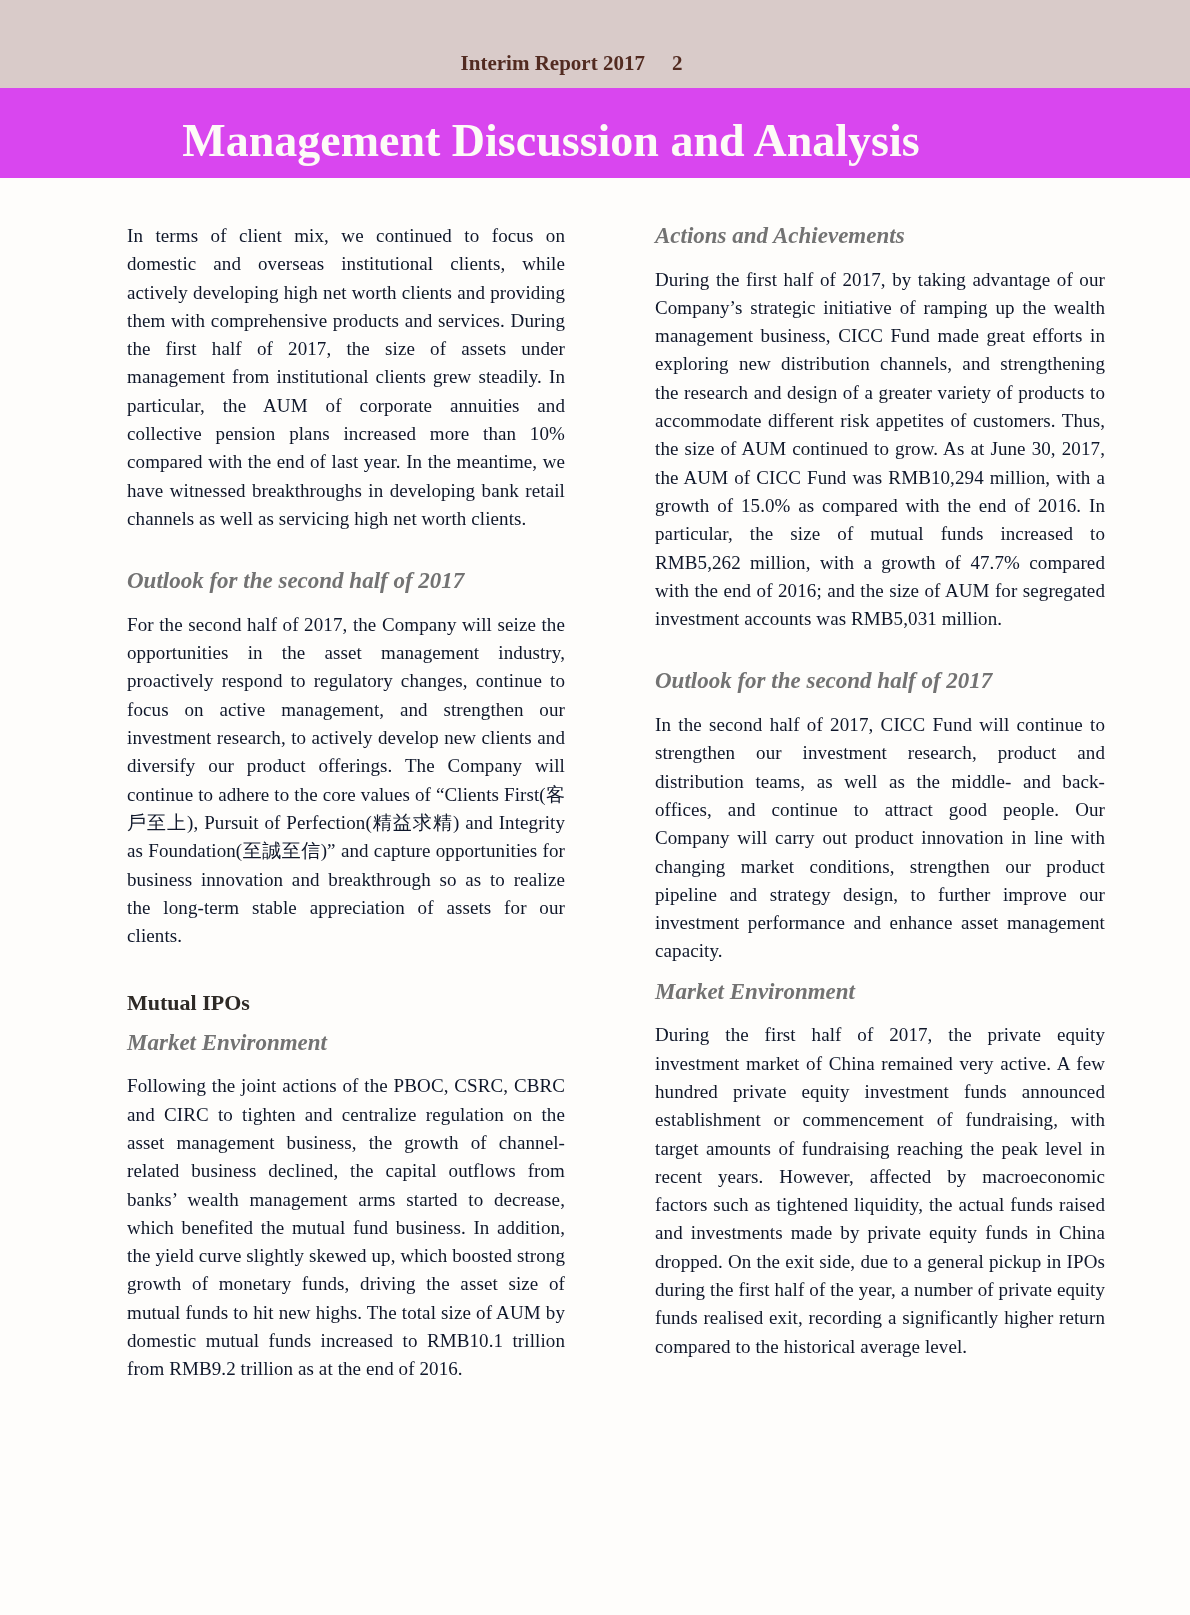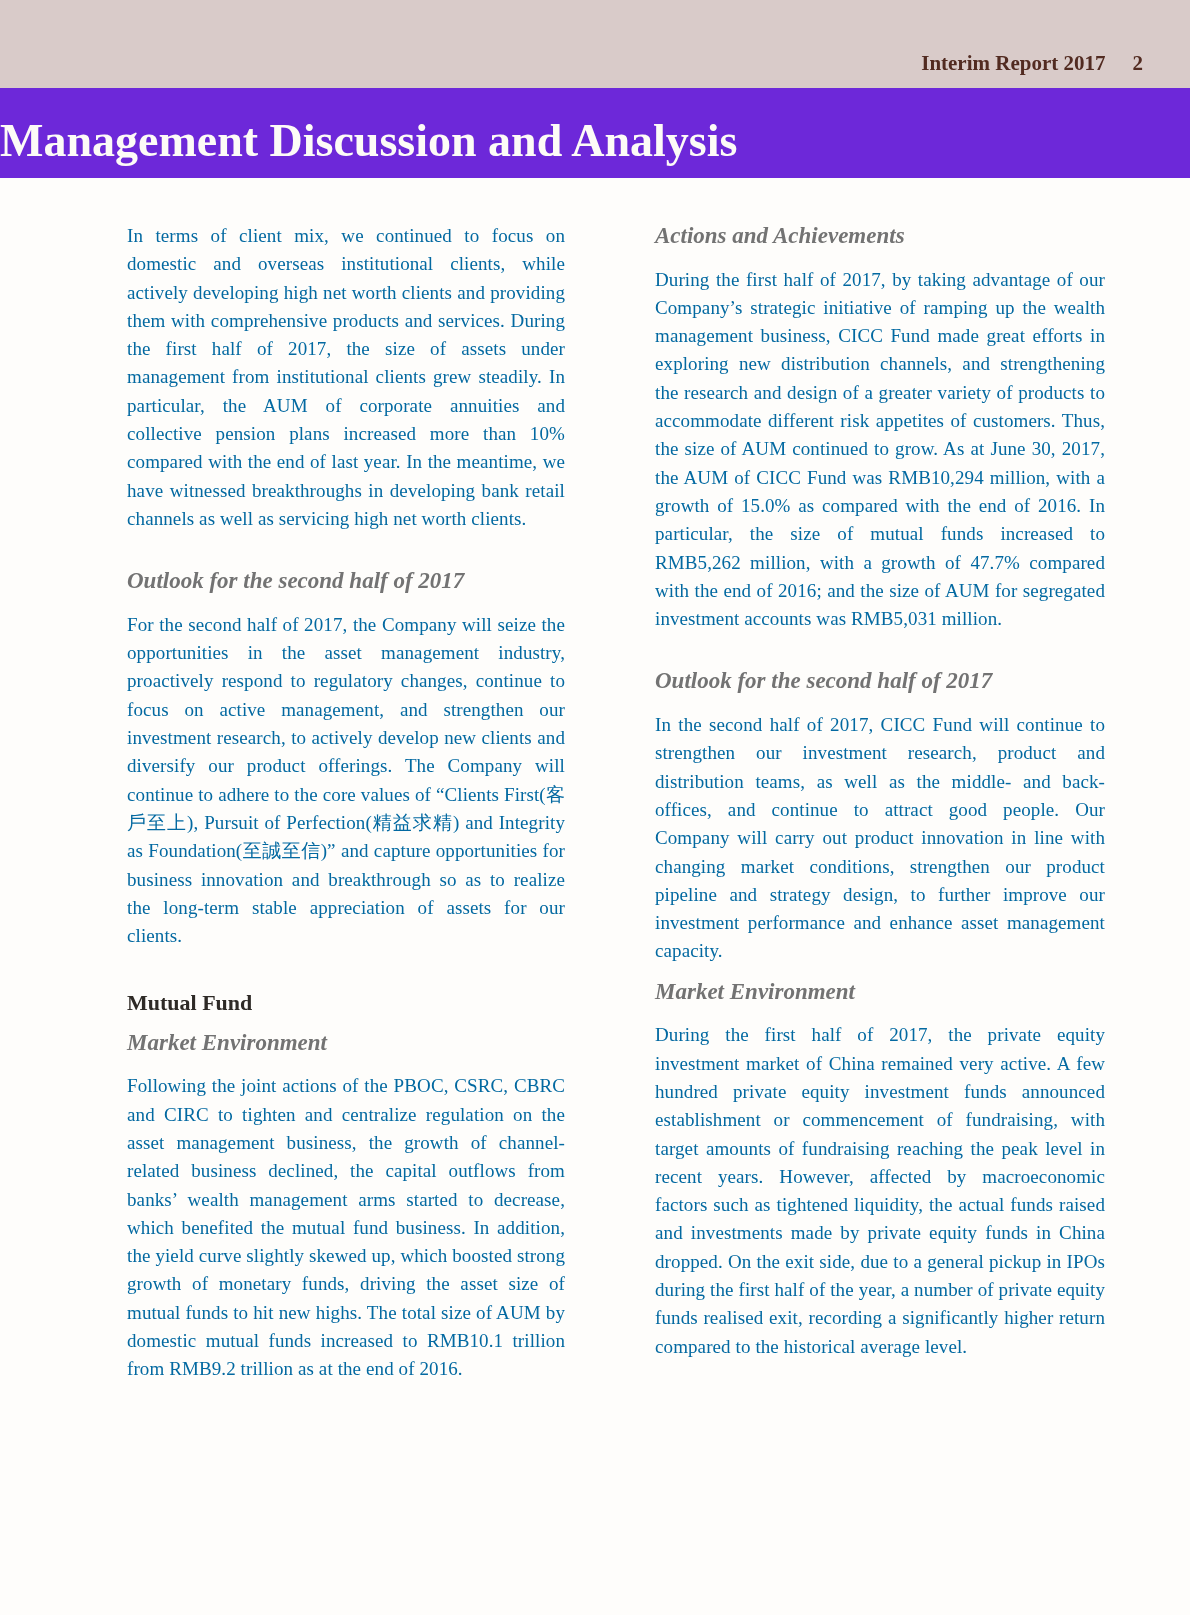--- a/index.html
+++ b/index.html
@@ -10,40 +10,40 @@
     background: #fefdfb;
     font-family: "Liberation Serif", serif;
   }
   .page { width: 1190px; min-height: 1615px; position: relative; }
 
   
   .topband {
     height: 88px;
     background: #d9cbc9;
     display: flex;
-    justify-content: flex-end;
+    justify-content: center;
     align-items: flex-end;
     padding: 0 47px 14px 0;
   }
   .header-right {
     display: flex;
     align-items: baseline;
     gap: 27px;
     color: #522b21;
     font-weight: bold;
     font-size: 21px;
     line-height: 1;
   }
 
   
   .banner {
     height: 90px;
-    background: #6d28d9;
+    background: #d946ef;
     display: flex;
-    justify-content: flex-start;
+    justify-content: center;
     align-items: center;
     padding: 16px 88px 0 0;
   }
   .banner-title {
     margin: 0;
     color: #fdfbf7;
     font-size: 46px;
     font-weight: 600;
     line-height: 1;
     letter-spacing: 0px;
@@ -57,21 +57,21 @@
     gap: 90px;
     align-items: flex-start;
   }
   .col { flex: 0 0 auto; }
   .col-left  { width: 438px; }
   .col-right { width: 450px; }
 
   .para {
     font-size: 19px;
     line-height: 28.3px;
-    color: #0369a1;
+    color: #0f172a;
     text-align: justify;
     margin: 0;
     letter-spacing: 0.1px;
   }
   .sub {
     font-size: 23px;
     font-weight: bold;
     font-style: italic;
     color: #737373;
     margin: 34px 0 16px 0;
@@ -102,21 +102,21 @@
   <div class="banner">
     <h1 class="banner-title">Management Discussion and Analysis</h1>
   </div>
 
   <main class="content">
 
     <section class="col col-left">
       <p class="para first">In terms of client mix, we continued to focus on domestic and overseas institutional clients, while actively developing high net worth clients and providing them with comprehensive products and services. During the first half of 2017, the size of assets under management from institutional clients grew steadily. In particular, the AUM of corporate annuities and collective pension plans increased more than 10% compared with the end of last year. In the meantime, we have witnessed breakthroughs in developing bank retail channels as well as servicing high net worth clients.</p>
       <h3 class="sub">Outlook for the second half of 2017</h3>
       <p class="para">For the second half of 2017, the Company will seize the opportunities in the asset management industry, proactively respond to regulatory changes, continue to focus on active management, and strengthen our investment research, to actively develop new clients and diversify our product offerings. The Company will continue to adhere to the core values of “Clients First(客戶至上), Pursuit of Perfection(精益求精) and Integrity as Foundation(至誠至信)” and capture opportunities for business innovation and breakthrough so as to realize the long-term stable appreciation of assets for our clients.</p>
-      <h2 class="head">Mutual Fund</h2>
+      <h2 class="head">Mutual IPOs</h2>
       <h3 class="sub tight">Market Environment</h3>
       <p class="para">Following the joint actions of the PBOC, CSRC, CBRC and CIRC to tighten and centralize regulation on the asset management business, the growth of channel-related business declined, the capital outflows from banks’ wealth management arms started to decrease, which benefited the mutual fund business. In addition, the yield curve slightly skewed up, which boosted strong growth of monetary funds, driving the asset size of mutual funds to hit new highs. The total size of AUM by domestic mutual funds increased to RMB10.1 trillion from RMB9.2 trillion as at the end of 2016.</p>
     </section>
 
     <section class="col col-right">
       <h3 class="sub first">Actions and Achievements</h3>
       <p class="para">During the first half of 2017, by taking advantage of our Company’s strategic initiative of ramping up the wealth management business, CICC Fund made great efforts in exploring new distribution channels, and strengthening the research and design of a greater variety of products to accommodate different risk appetites of customers. Thus, the size of AUM continued to grow. As at June 30, 2017, the AUM of CICC Fund was RMB10,294 million, with a growth of 15.0% as compared with the end of 2016. In particular, the size of mutual funds increased to RMB5,262 million, with a growth of 47.7% compared with the end of 2016; and the size of AUM for segregated investment accounts was RMB5,031 million.</p>
       <h3 class="sub">Outlook for the second half of 2017</h3>
       <p class="para">In the second half of 2017, CICC Fund will continue to strengthen our investment research, product and distribution teams, as well as the middle- and back-offices, and continue to attract good people. Our Company will carry out product innovation in line with changing market conditions, strengthen our product pipeline and strategy design, to further improve our investment performance and enhance asset management capacity.</p>
       <h3 class="sub tight">Market Environment</h3>

